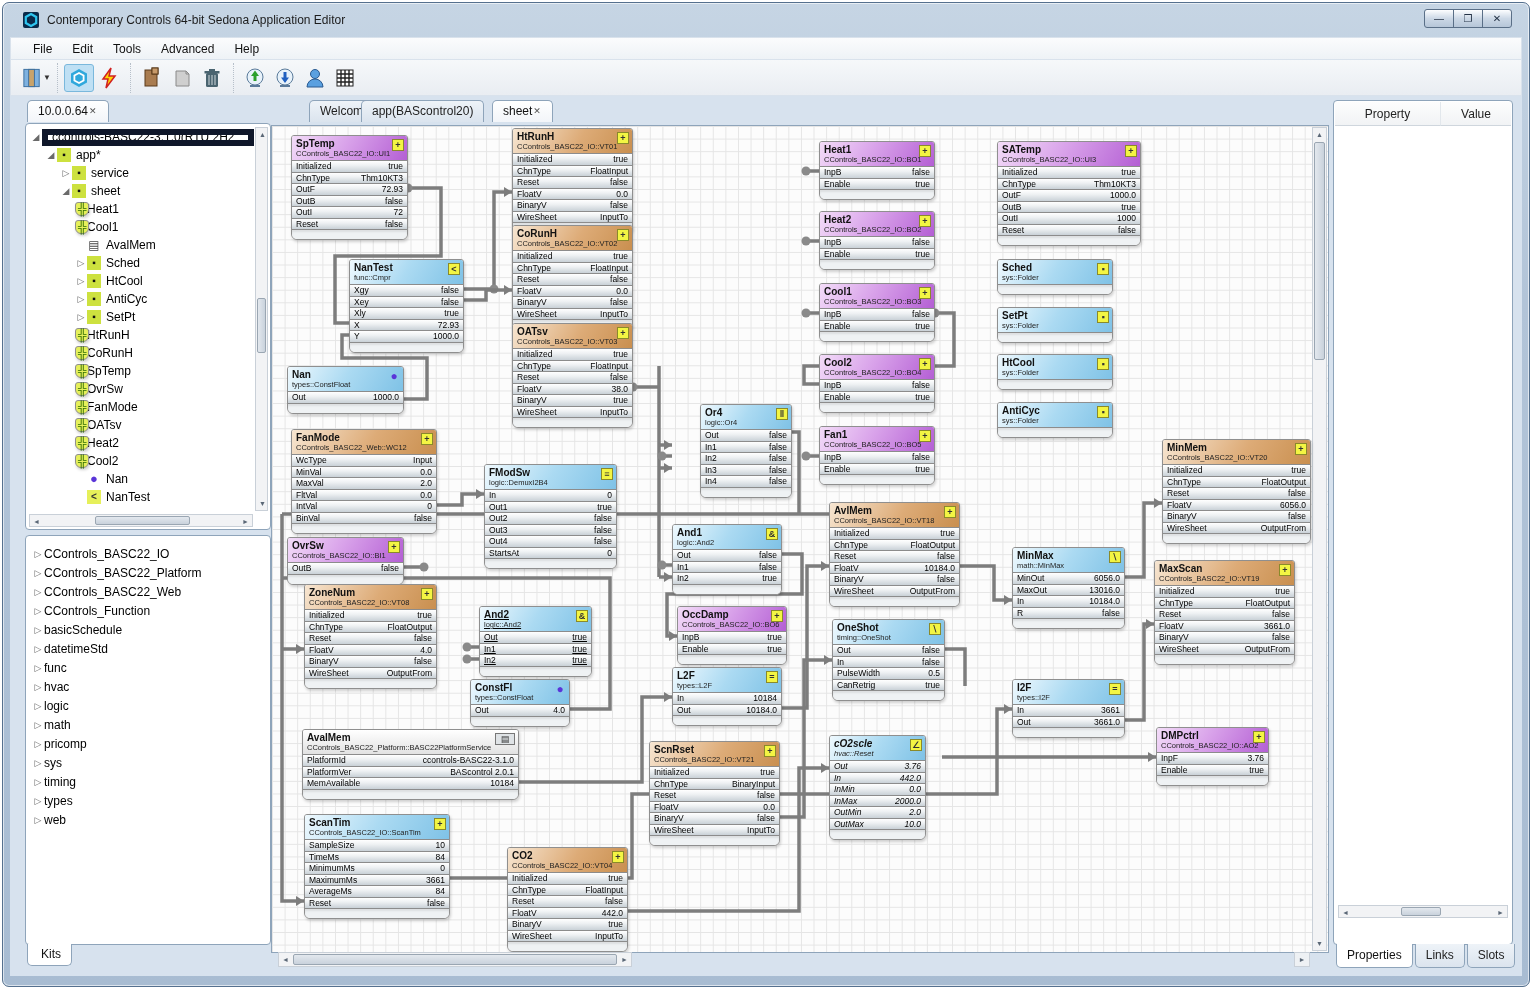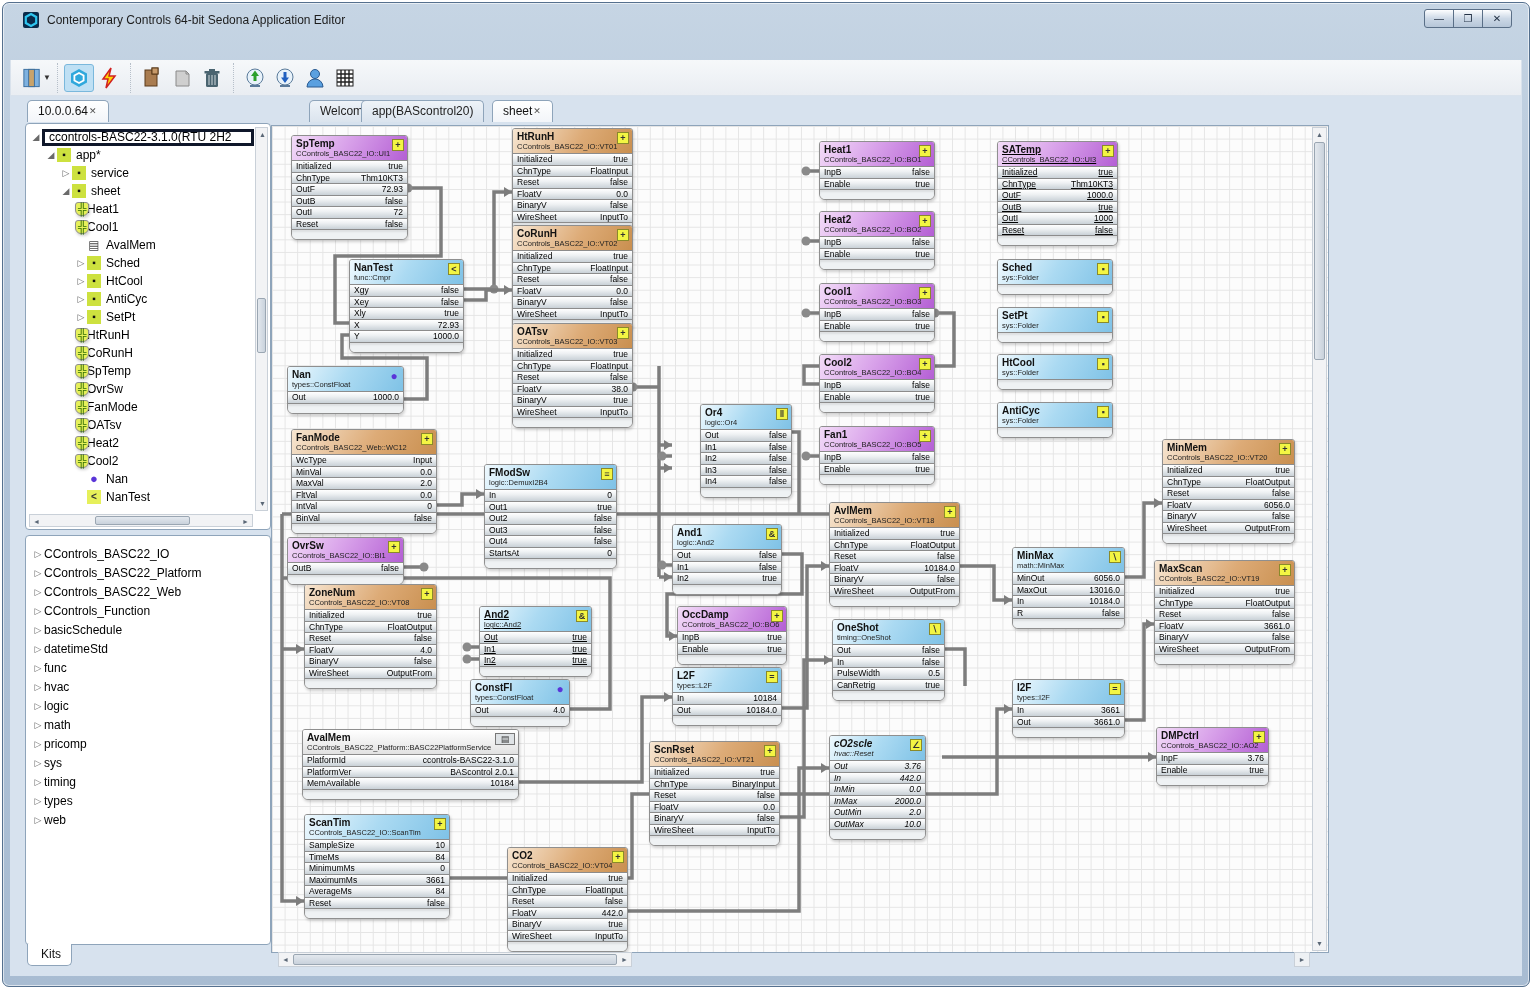--- a/index.html
+++ b/index.html
@@ -37,21 +37,21 @@
   
   .tree-row{position:relative;height:18px;display:flex;align-items:center;font-size:12px;color:#000;white-space:nowrap;}
   .expander{width:12px;font-size:9px;color:#6a6a6a;text-align:center;flex:0 0 12px;}
   .ticon{width:14px;height:14px;flex:0 0 14px;margin-right:5px;display:flex;align-items:center;justify-content:center;
     font-size:10px;line-height:14px;}
   .ticon.folder{background:#cde13f;color:#111;}
   .ticon.block{background:#e6f05a;color:#2e6d00;font-size:12px;font-weight:bold;}
   .ticon.const{color:#5a35d8;font-size:13px;}
   .ticon.logic{background:#e6f05a;color:#333;font-weight:bold;}
   .ticon.memory{color:#444;font-size:12px;}
-  .rootbox{border:3px solid #0f172a;background:#fff;padding:0 4px;height:17px;display:flex;align-items:center;overflow:hidden;flex:1;}
+  .rootbox{border:6px solid #0f172a;background:#fff;padding:0 4px;height:17px;display:flex;align-items:center;overflow:hidden;flex:1;}
   
   .sb{position:absolute;background:#f2f3f5;border:1px solid #c9d0d8;}
   .sb-thumb{position:absolute;background:linear-gradient(90deg,#e3e8ee,#c9d2dc);border:1px solid #9aa6b2;border-radius:2px;}
   .sb-thumb.h{background:linear-gradient(180deg,#e3e8ee,#c9d2dc);}
   .sb-arrow{position:absolute;font-size:7px;color:#5a6776;display:flex;align-items:center;justify-content:center;width:13px;height:13px;}
   
   .canvas{position:absolute;left:261px;top:29px;width:1058px;height:828px;overflow:hidden;background:#fcfcfc;
     background-image:linear-gradient(#e5e5e5 1px,transparent 1px),linear-gradient(90deg,#e5e5e5 1px,transparent 1px);
     background-size:12.6px 12.6px;border:1px solid #8ea4ba;}
   #wires{position:absolute;left:0;top:0;z-index:1;}
@@ -91,20 +91,27 @@
       <polygon points="8,2 13.2,5 13.2,11 8,14 2.8,11 2.8,5" fill="none" stroke="#2fc6f0" stroke-width="2.2"></polygon>
     </svg>
     <span class="title-text">Contemporary Controls 64-bit Sedona Application Editor</span>
     <div class="winbtns">
       <div class="winbtn">—</div>
       <div class="winbtn">❐</div>
       <div class="winbtn">✕</div>
     </div>
   </div>
 
+  <div class="menubar" id="menubar">
+      <span class="menu-item">File</span>
+      <span class="menu-item">Edit</span>
+      <span class="menu-item">Tools</span>
+      <span class="menu-item">Advanced</span>
+      <span class="menu-item">Help</span>
+    </div>
 
   <div class="toolbar">
     <div class="tgroup">
       <div class="tbtn">
         <svg width="22" height="22" viewBox="0 0 22 22">
           <rect x="3" y="2" width="16" height="18" fill="#7fb2e0" stroke="#3a6ea0"></rect>
           <rect x="8" y="2" width="6" height="18" fill="#c9a36a" stroke="#3a6ea0"></rect>
         </svg>
           <span class="drop">▼</span>
       </div>
@@ -1120,21 +1127,21 @@
             <div class="brow">
               <span>OutMin</span>
               <span>2.0</span>
             </div>
             <div class="brow">
               <span>OutMax</span>
               <span>10.0</span>
             </div>
             <div class="bfoot"></div>
           </div>
-          <div class="block" style="left: 725px; top: 15px; width: 121px; text-decoration: underline;">
+          <div class="block" style="left: 725px; top: 15px; width: 144px;">
             <div class="bheader hdr-purple">
               <div class="bname">SATemp</div>
               <div class="btype">CControls_BASC22_IO::UI3</div>
               <div class="bicon">+</div>
             </div>
             <div class="brow">
               <span>Initialized</span>
               <span>true</span>
             </div>
             <div class="brow">
@@ -1224,21 +1231,21 @@
             <div class="brow">
               <span>In</span>
               <span>3661</span>
             </div>
             <div class="brow">
               <span>Out</span>
               <span>3661.0</span>
             </div>
             <div class="bfoot"></div>
           </div>
-          <div class="block" style="left: 890px; top: 313px; width: 133px;">
+          <div class="block" style="left: 890px; top: 313px; width: 149px;">
             <div class="bheader hdr-orange">
               <div class="bname">MinMem</div>
               <div class="btype">CControls_BASC22_IO::VT20</div>
               <div class="bicon">+</div>
             </div>
             <div class="brow">
               <span>Initialized</span>
               <span>true</span>
             </div>
             <div class="brow">
@@ -1320,15 +1327,37 @@
       <div class="sb-arrow" style="bottom:0;left:0;">▼</div>
     </div>
 
     <div class="sb" style="left:268px;top:856px;width:354px;height:15px;">
       <div class="sb-arrow" style="left:0;top:0;">◄</div>
       <div class="sb-thumb h" style="left:14px;top:1px;width:324px;height:11px;"></div>
       <div class="sb-arrow" style="right:0;top:0;">►</div>
     </div>
     <div class="resize-grip" style="left:1284px;top:856px;width:16px;height:15px;">►</div>
 
+    <div class="panel" style="left:1323px;top:4px;width:180px;height:845px;">
+      <div class="prop-head" style="left:1px;top:1px;right:1px;height:24px;">
+        <div class="prop-cell" style="width:106px;">Property</div>
+        <div class="prop-cell" style="flex:1;border-right:none;">Value</div>
+      </div>
+      <div class="sb" style="left:4px;bottom:26px;right:4px;height:13px;">
+        <div class="sb-arrow" style="left:0;top:0;">◄</div>
+        <div class="sb-thumb h" style="left:62px;top:1px;width:40px;height:9px;"></div>
+        <div class="sb-arrow" style="right:0;top:0;">►</div>
+      </div>
+      <div id="right-tabs" style="position:absolute;left:2px;bottom:-24px;height:24px;display:flex;gap:2px;">
+          <div class="tab tab-bottom" style="position: relative;">
+            <span>Properties</span>
+          </div>
+          <div class="tab tab-bottom inactive" style="position: relative;">
+            <span>Links</span>
+          </div>
+          <div class="tab tab-bottom inactive" style="position: relative;">
+            <span>Slots</span>
+          </div>
+        </div>
+    </div>
 
   </div>
 </div>
 
 </body></html>

